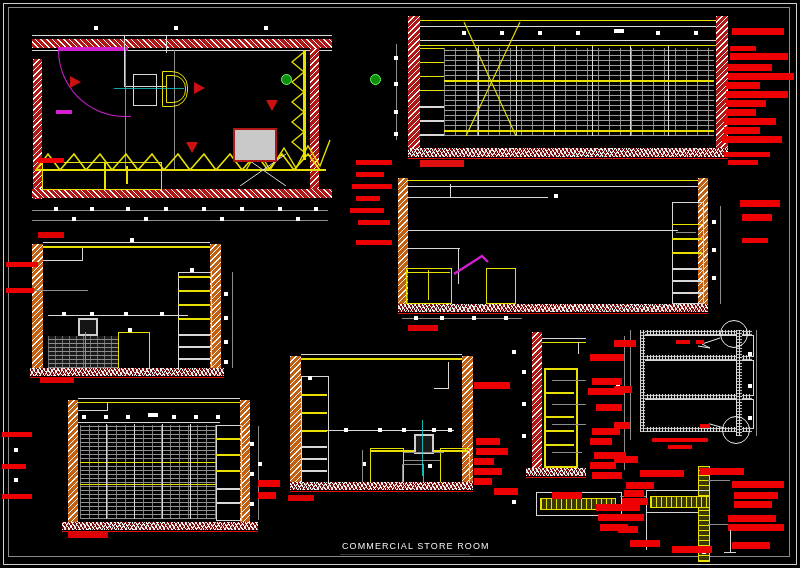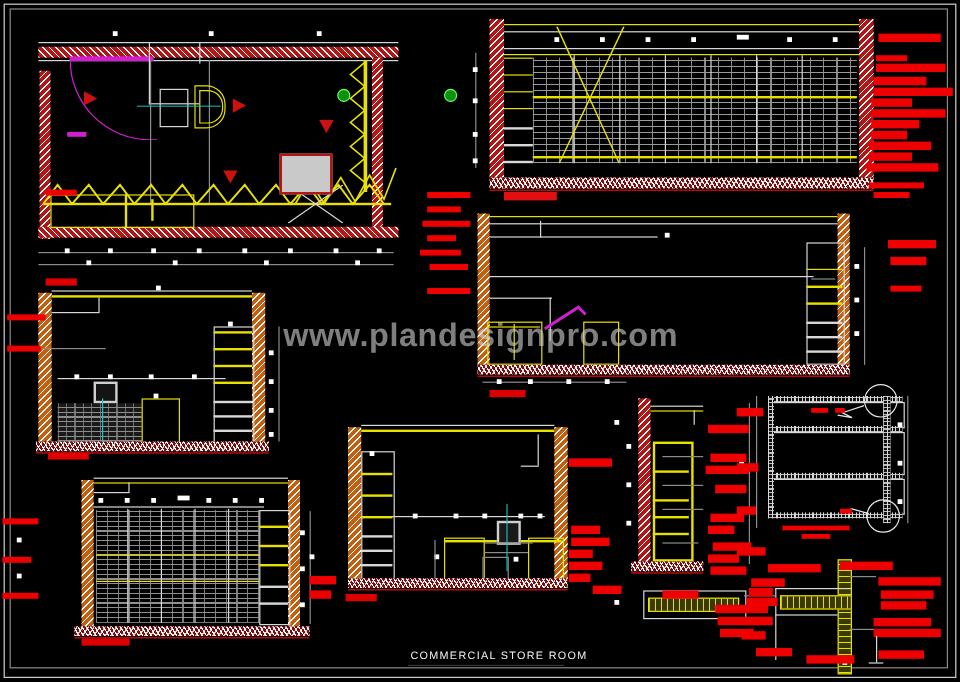--- a/index.html
+++ b/index.html
@@ -553,21 +553,20 @@
 
   <div class="ann t3" style="left:258px;top:480px;width:22px;"></div>
   <div class="ann t3" style="left:258px;top:492px;width:18px;"></div>
   <div class="ann" style="left:360px;top:220px;width:30px;"></div>
   <div class="ann" style="left:356px;top:240px;width:36px;"></div>
 
   <div class="tick" style="left:512px;top:500px;"></div>
   <div class="tick" style="left:258px;top:462px;"></div>
   <div class="tick" style="left:512px;top:350px;"></div>
 
-  <div class="wm" style="left:236px;top:264px;">www.plandesignpro.com</div>
 
   <div class="title" style="left:342px;top:541px;">COMMERCIAL STORE ROOM</div>
   <div class="blk lw" style="left:340px;top:554px;width:130px;height:1px;opacity:.25;"></div>
 
   <div class="blk lw" style="left:730px;top:530px;width:1px;height:22px;"></div>
   <div class="blk lw" style="left:724px;top:552px;width:12px;height:1px;"></div>
 
 </div>
 
 </body></html>

